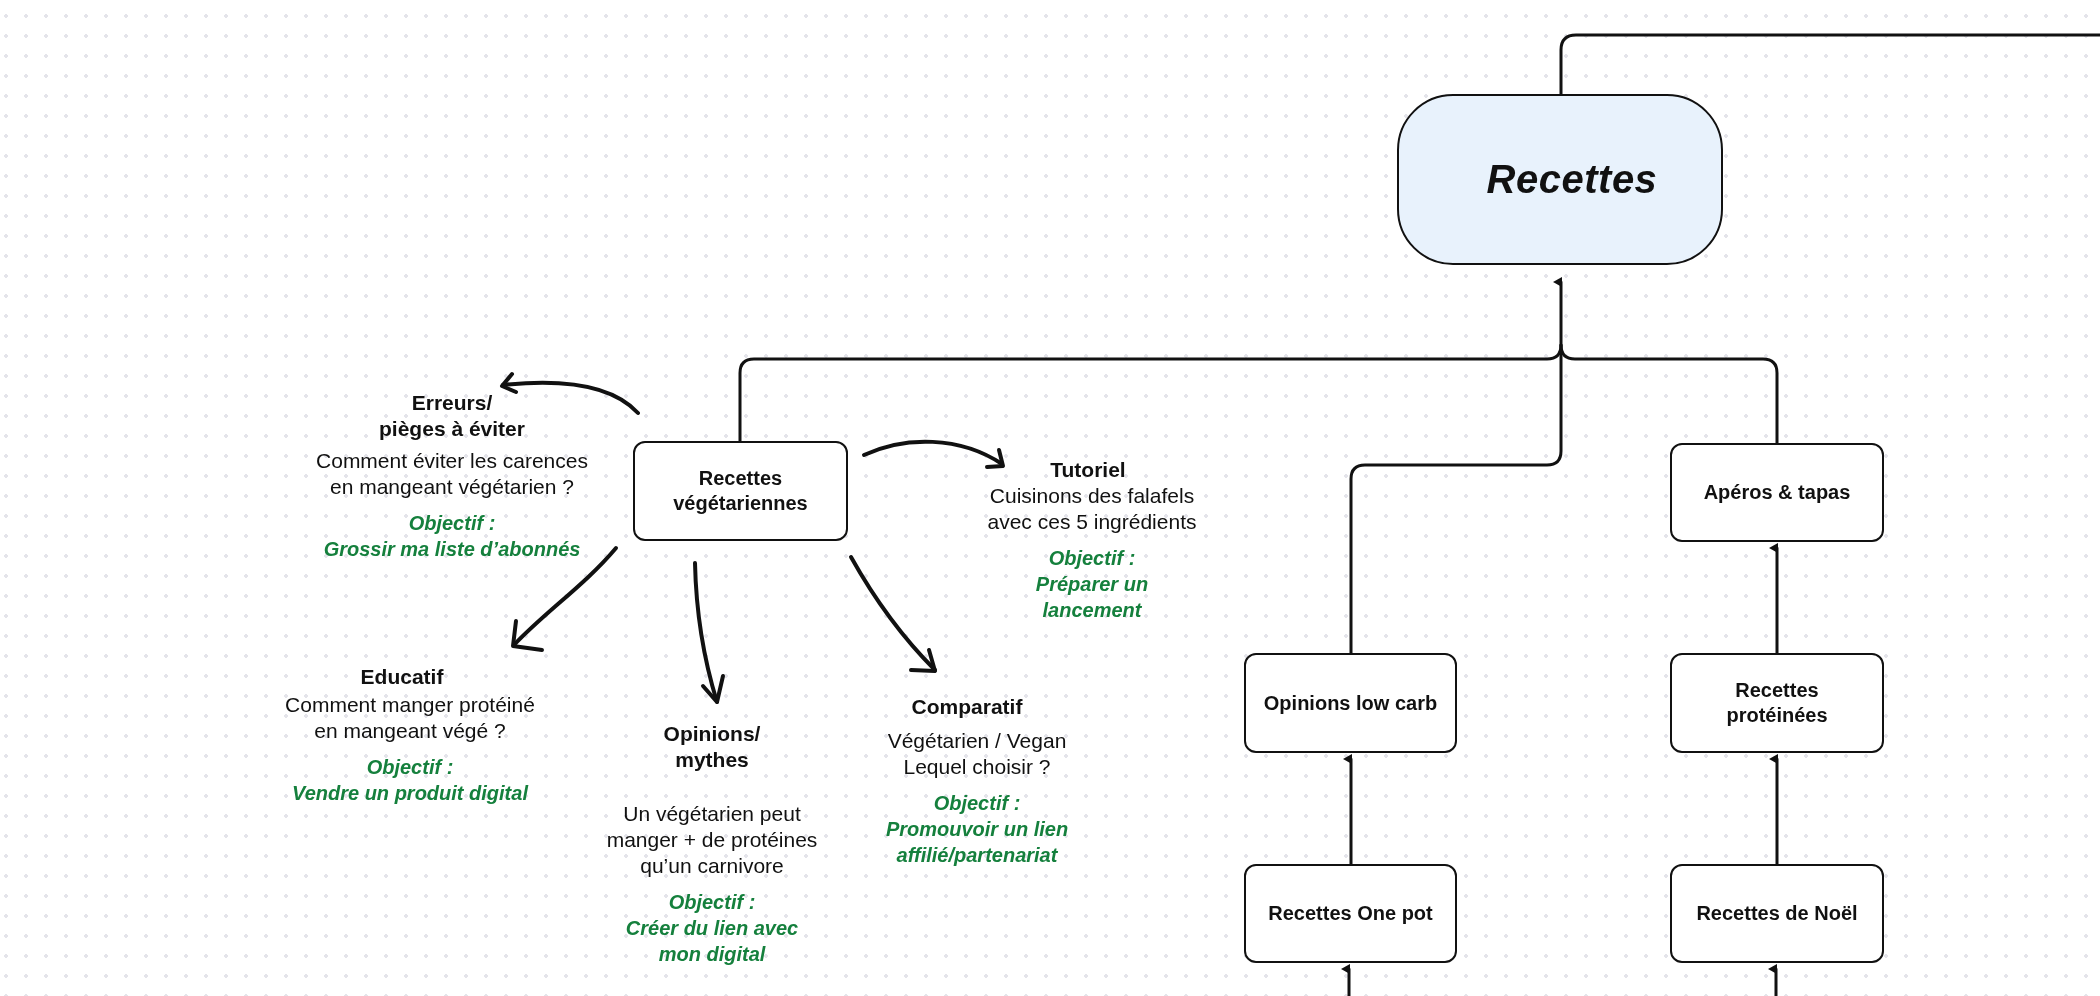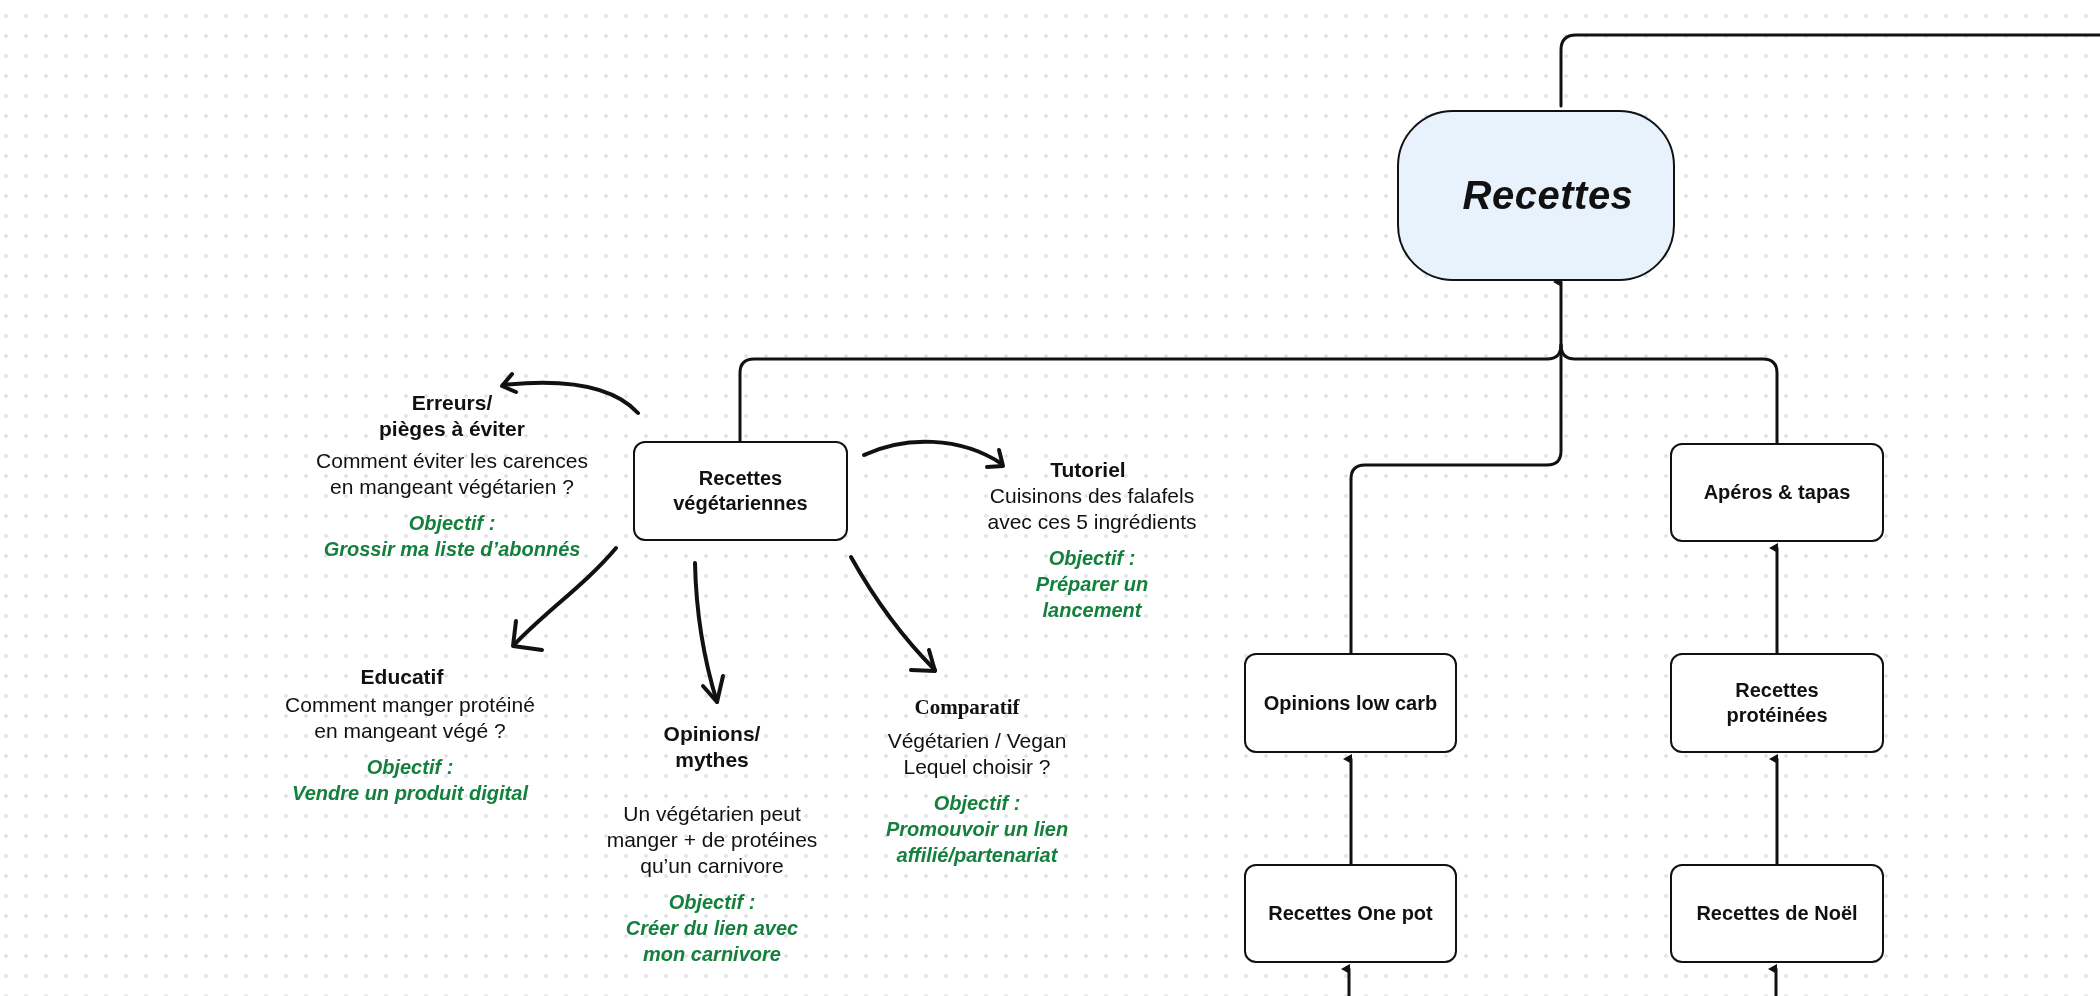--- a/index.html
+++ b/index.html
@@ -77,21 +77,21 @@
         <path d="M695,563 C696,610 704,660 717,702"></path>
         <path d="M703,686 L717,702 L723,676"></path>
       </g>
       <g>
         <path d="M851,557 C875,600 905,640 935,670"></path>
         <path d="M929,650 L935,671 L911,670"></path>
       </g>
     </g>
   </svg>
 
-  <div class="node root" style="left:1397px;top:110px;width:278px;height:171px;padding-left:32px;">
+  <div class="node root" style="left:1397px;top:94px;width:326px;height:171px;padding-left:32px;">
     <span>Recettes</span>
   </div>
 
   <div class="node" style="left:633px;top:441px;width:215px;height:100px;">
     <span style="display:block;width:150px;">Recettes végétariennes</span>
   </div>
   <div class="node" style="left:1670px;top:443px;width:214px;height:99px;">
     <span>Apéros &amp; tapas</span>
   </div>
   <div class="node" style="left:1244px;top:653px;width:213px;height:100px;">
@@ -157,27 +157,27 @@
       <div>mythes</div>
     </div>
     <div class="b" style="margin-top:28px;">
       <div>Un végétarien peut</div>
       <div>manger + de protéines</div>
       <div>qu’un carnivore</div>
     </div>
     <div class="o">
       <div>Objectif :</div>
       <div>Créer du lien avec</div>
-      <div>mon carnivore</div>
+      <div>mon digital</div>
     </div>
   </div>
 
   <div class="note" style="left:977px;top:694px;">
     <div class="t">
-      <div style="transform:translateX(-10px);font-family:Liberation Serif, serif;">Comparatif</div>
+      <div style="transform:translateX(-10px);">Comparatif</div>
     </div>
     <div class="b" style="margin-top:8px;">
       <div>Végétarien / Vegan</div>
       <div>Lequel choisir ?</div>
     </div>
     <div class="o">
       <div>Objectif :</div>
       <div>Promouvoir un lien</div>
       <div>affilié/partenariat</div>
     </div>

